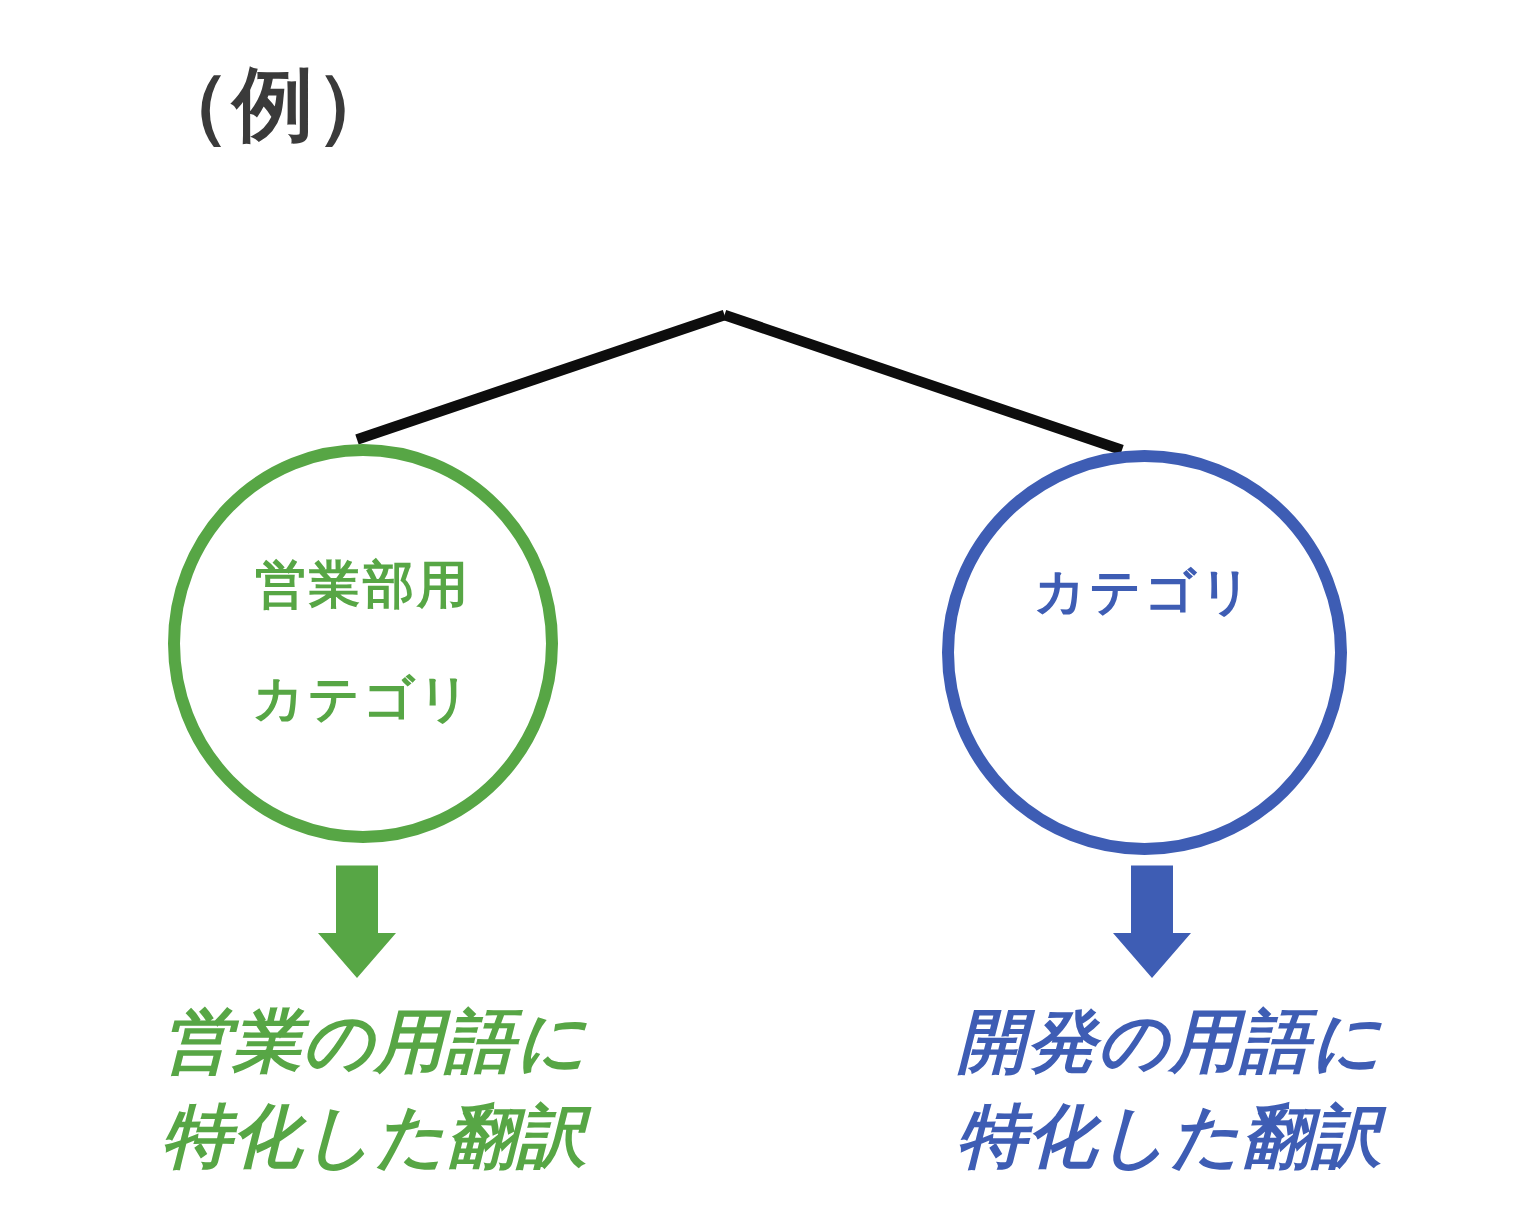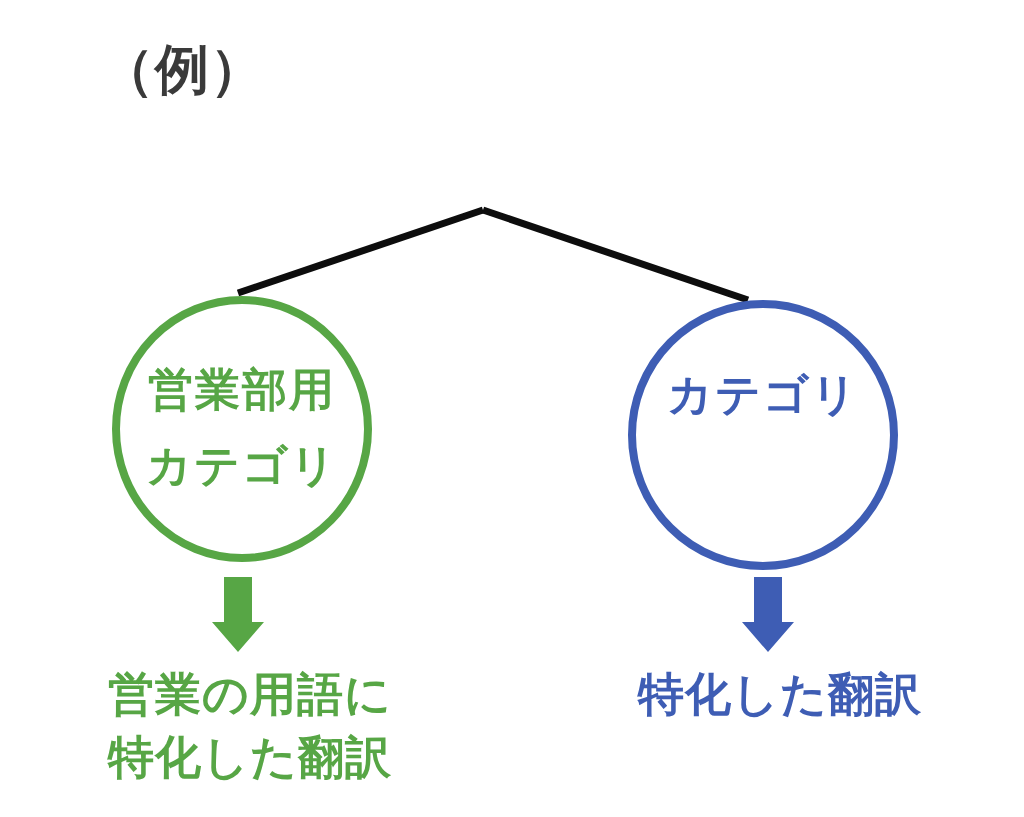--- a/index.html
+++ b/index.html
@@ -45,37 +45,38 @@
     stroke-width: 8;
   }
   .node-circle.sales { stroke: var(--sales-green, #57a645); }
   .node-circle.dev   { stroke: var(--dev-blue, #3e5db4); }
   .block-arrow.sales { fill: var(--sales-green, #57a645); }
   .block-arrow.dev   { fill: var(--dev-blue, #3e5db4); }
   .circle-label {
     position: absolute;
     width: 260px;
     text-align: center;
-    font-size: 45px;
+    font-size: 34px;
     font-weight: 700;
     line-height: 76px;
     letter-spacing: 2px;
     white-space: nowrap;
   }
   .circle-label.sales { left: 112px; top: 352px; color: var(--sales-green, #57a645); }
   .circle-label.dev   { left: 633px; top: 357px; color: var(--dev-blue, #3e5db4); }
   .caption {
     position: absolute;
     width: 320px;
     text-align: center;
     font-size: 46px;
     font-weight: 800;
     line-height: 63px;
     letter-spacing: 1px;
     white-space: nowrap;
+    font-style: italic;
   }
   .caption.sales { left: 90px;  top: 663px; color: var(--sales-green, #57a645); }
   .caption.dev   { left: 620px; top: 663px; color: var(--dev-blue, #3e5db4); }
 </style>
 </head>
 <body>
 
 <div class="canvas">
 
   <div class="example-label">（例）</div>
@@ -100,16 +101,17 @@
   <div class="circle-label dev">
     <div>カテゴリ</div>
   </div>
 
   <div class="caption sales">
     <div>営業の用語に</div>
     <div>特化した翻訳</div>
   </div>
 
   <div class="caption dev">
+    <div>開発の用語に</div>
     <div>特化した翻訳</div>
   </div>
 
 </div>
 
 </body></html>

